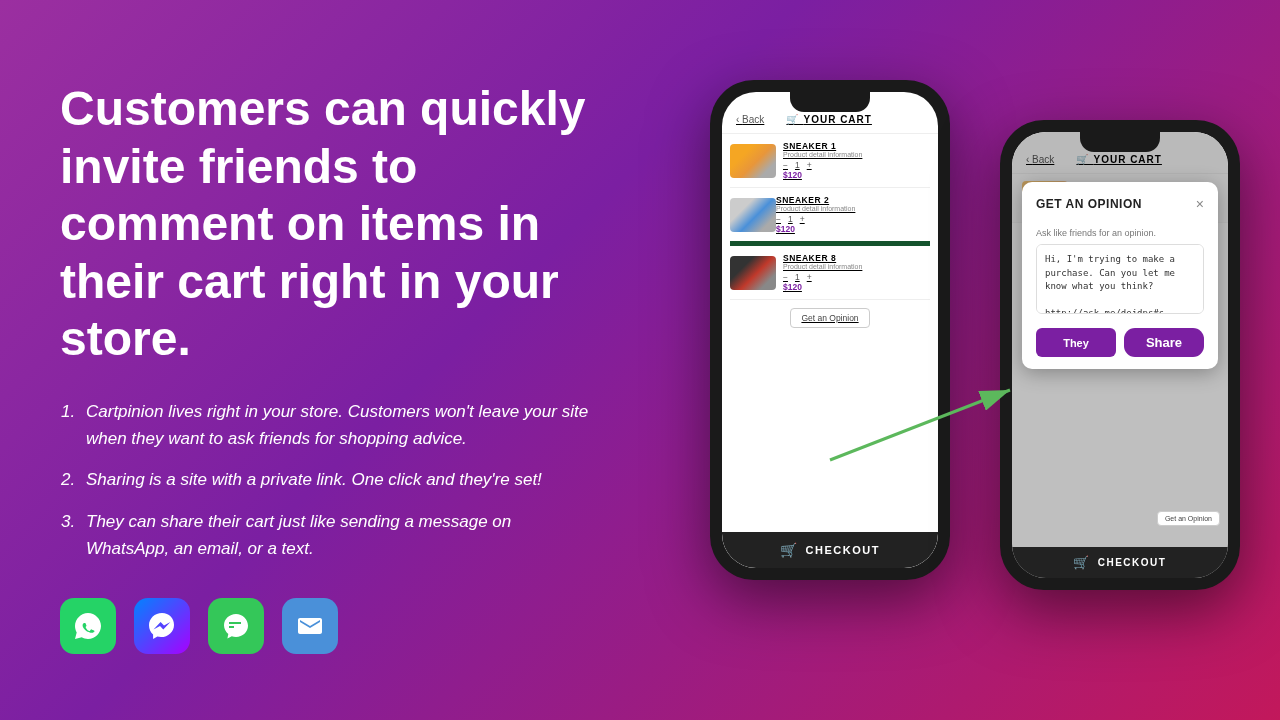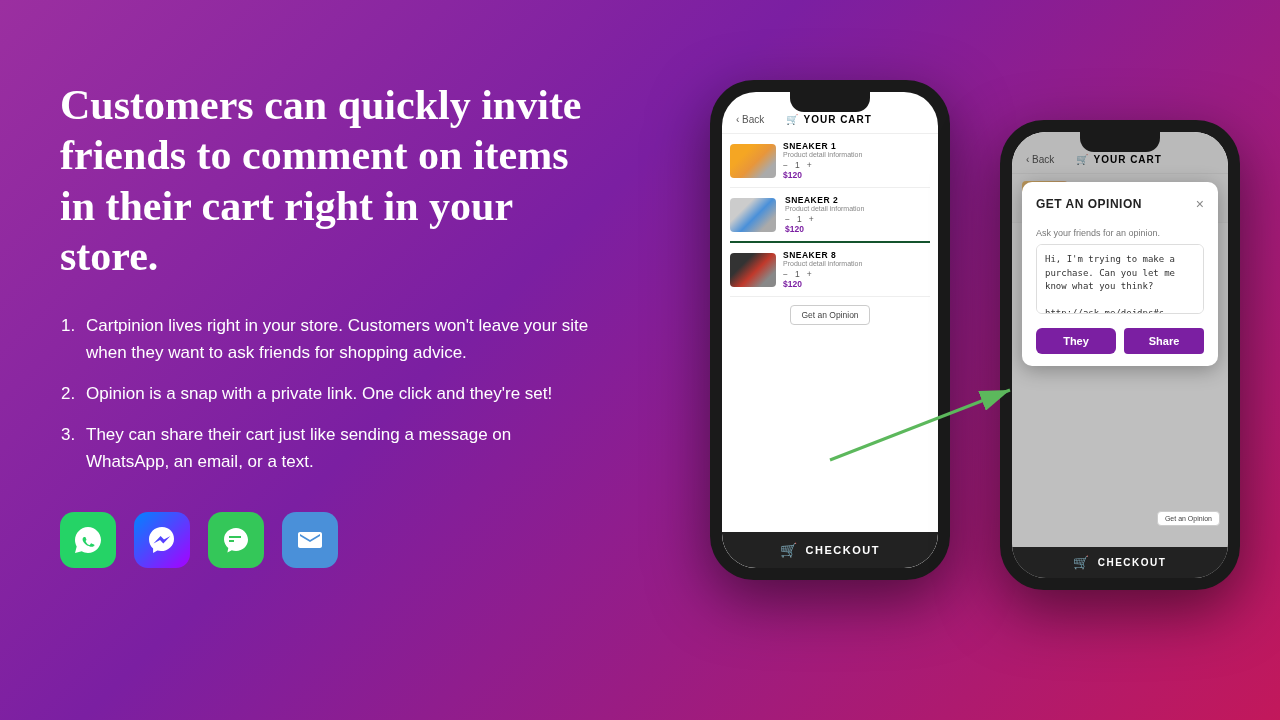--- a/index.html
+++ b/index.html
@@ -14,38 +14,38 @@
 
     .left-section {
       position: absolute;
       left: 60px;
       top: 80px;
       width: 530px;
     }
 
     .headline {
       color: white;
-      font-size: 42px;
+      font-size: 48px;
       font-weight: 800;
       line-height: 1.2;
       margin-bottom: 30px;
-      font-family: Liberation Serif, serif;
     }
 
     .list {
       color: white;
       font-size: 17px;
       line-height: 1.6;
       padding-left: 20px;
       margin-bottom: 36px;
     }
 
     .list li {
       margin-bottom: 14px;
       padding-left: 6px;
+      font-style: italic;
     }
 
     .icons-row {
       display: flex;
       gap: 18px;
       align-items: center;
     }
 
     .app-icon {
       width: 56px;
@@ -217,23 +217,23 @@
       font-size: 11px;
       font-weight: 600;
       cursor: pointer;
       flex: 1;
     }
 
     .btn-share {
       background: #7b1fa2;
       color: white;
       border: none;
-      border-radius: 4px;
+      border-radius: 11px;
       padding: 7px 20px;
-      font-size: 11px;
+      font-size: 13px;
       font-weight: 600;
       cursor: pointer;
       flex: 1;
     }
 
     
     .big-arrow {
       position: absolute;
       left: 820px;
       top: 380px;
@@ -245,21 +245,21 @@
 <body>
 
 <div class="left-section">
   <h1 class="headline">Customers can quickly invite friends to comment on items in their cart right in your store.</h1>
 
   <ol class="list">
     <li>
       <span>Cartpinion lives right in your store. Customers won't leave your site when they want to ask friends for shopping advice.</span>
     </li>
     <li>
-      <span>Opinion is a snap with a private link. One click and they're set!</span>
+      <span>Sharing is a site with a private link. One click and they're set!</span>
     </li>
     <li>
       <span>They can share their cart just like sending a message on WhatsApp, an email, or a text.</span>
     </li>
   </ol>
 
   <div class="icons-row">
     <div class="app-icon icon-whatsapp">
       <svg width="32" height="32" viewBox="0 0 32 32" fill="white">
         <path d="M16 3C9 3 3 9 3 16c0 2.3.6 4.5 1.7 6.4L3 29l6.8-1.7C11.5 28.4 13.7 29 16 29c7 0 13-6 13-13S23 3 16 3zm6.5 18.2c-.3.8-1.5 1.5-2.1 1.6-.5.1-1.2.1-1.9-.1-.4-.1-1-.3-1.7-.6-3-.8-5-3.7-5.1-3.9-.1-.2-1.1-1.4-1.1-2.7s.7-1.9 1-2.2c.3-.3.6-.4.8-.4h.6c.2 0 .4 0 .6.5.2.5.7 1.8.8 1.9.1.2.1.4 0 .6-.1.2-.2.4-.4.6-.2.2-.4.4-.3.8.1.4.6 1.3 1.3 2.1.9 1 1.7 1.3 2.1 1.5.4.2.6.1.8-.1.2-.2.8-.9 1-1.2.2-.3.4-.3.7-.2.3.1 2 .9 2.3 1.1.3.2.5.3.6.5.1.2.1.9-.2 1.7z"></path>
@@ -276,21 +276,21 @@
       </svg>
     </div>
     <div class="app-icon icon-mail">
       <svg width="32" height="32" viewBox="0 0 32 32" fill="white">
         <path d="M26 8H6c-1.1 0-2 .9-2 2v12c0 1.1.9 2 2 2h20c1.1 0 2-.9 2-2V10c0-1.1-.9-2-2-2zm0 4l-10 6-10-6v-2l10 6 10-6v2z"></path>
       </svg>
     </div>
   </div>
 </div>
 
-<div class="phones-container" style="right: 40px; top: 80px; display:flex; gap:50px; align-items:flex-start;">
+<div class="phones-container" style="right: 40px; top: 80px; display:flex; gap:50px; align-items:flex-start;text-decoration:underline;">
 
   <div class="phone phone-1">
     <div class="phone-notch"></div>
     <div class="phone-screen">
 
       <div style="display:flex; align-items:center; justify-content:space-between; padding:22px 14px 8px; border-bottom:1px solid #eee;">
         <span style="font-size:10px; color:#555;">
           ‹ <span>Back</span>
         </span>
         <span style="font-size:10px; font-weight:700; letter-spacing:1px;">
@@ -308,21 +308,21 @@
             <div style="font-size:7px; color:#888; margin-bottom:2px;">Product detail information</div>
             <div style="display:flex; align-items:center; gap:7px; font-size:8.5px; color:#555;">
               <span>−</span>
               <span>1</span>
               <span>+</span>
             </div>
             <div style="font-size:8.5px; color:#7b1fa2; font-weight:600;">$120</div>
           </div>
         </div>
 
-        <div style="display:flex; align-items:center; padding:7px 0; border-bottom:2px solid #14532d; gap:9px;">
+        <div style="display:flex; align-items:center; padding:7px 0; border-bottom:5px solid #14532d; gap:0;">
           <div style="width:46px; height:34px; background:linear-gradient(135deg,#ccc 30%,#4a90d9 55%,#aaa 80%); border-radius:4px; flex-shrink:0;"></div>
           <div style="flex:1;">
             <div style="font-size:8.5px; font-weight:700; letter-spacing:0.5px;">SNEAKER 2</div>
             <div style="font-size:7px; color:#888; margin-bottom:2px;">Product detail information</div>
             <div style="display:flex; align-items:center; gap:7px; font-size:8.5px; color:#555;">
               <span>−</span>
               <span>1</span>
               <span>+</span>
             </div>
             <div style="font-size:8.5px; color:#7b1fa2; font-weight:600;">$120</div>
@@ -371,21 +371,21 @@
       </div>
 
       <div style="position:absolute; top:0; left:0; right:0; bottom:0; background:rgba(0,0,0,0.25); z-index:5;"></div>
 
       <div class="opinion-modal">
         <div class="modal-header">
           <span class="modal-title">GET AN OPINION</span>
           <span class="modal-close">×</span>
         </div>
         <div style="height:6px;"></div>
-        <div class="modal-sub3">Ask your friends for an opinion.</div>
+        <div class="modal-sub3">Ask like friends for an opinion.</div>
         <textarea class="modal-textarea" readonly="" style="">Hi, I'm trying to make a purchase. Can you let me know what you think?
 
 http://ask.me/dejdps#s</textarea>
         <div class="modal-buttons">
           <button class="btn-copy">They</button>
           <button class="btn-share">Share</button>
         </div>
       </div>
 
       <div style="position:absolute; bottom:52px; right:8px; background:white; border:1px solid #ccc; border-radius:4px; padding:3px 7px; font-size:7px; color:#444; z-index:6;">Get an Opinion</div>

